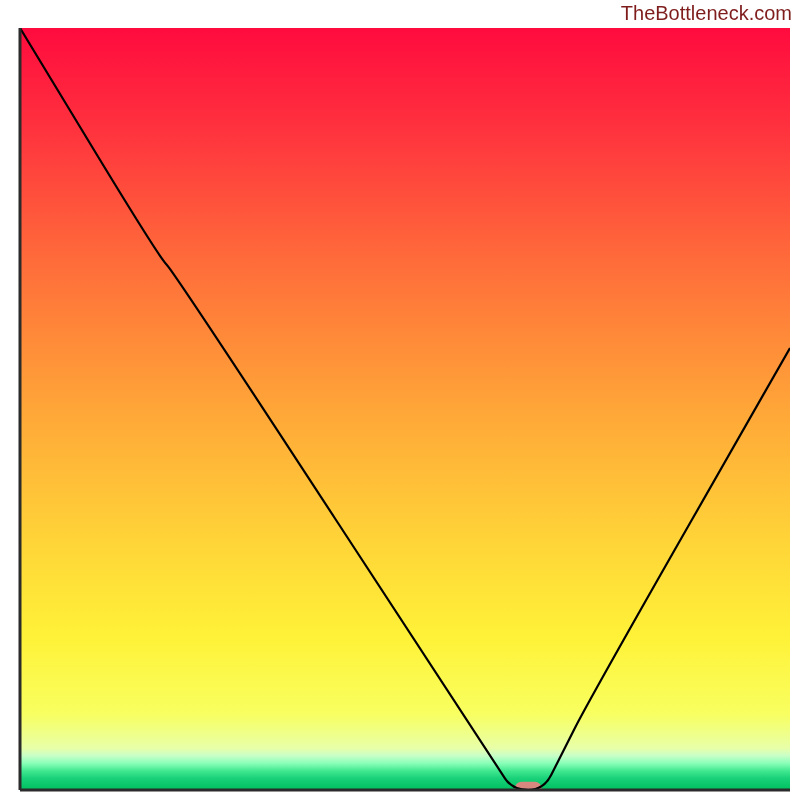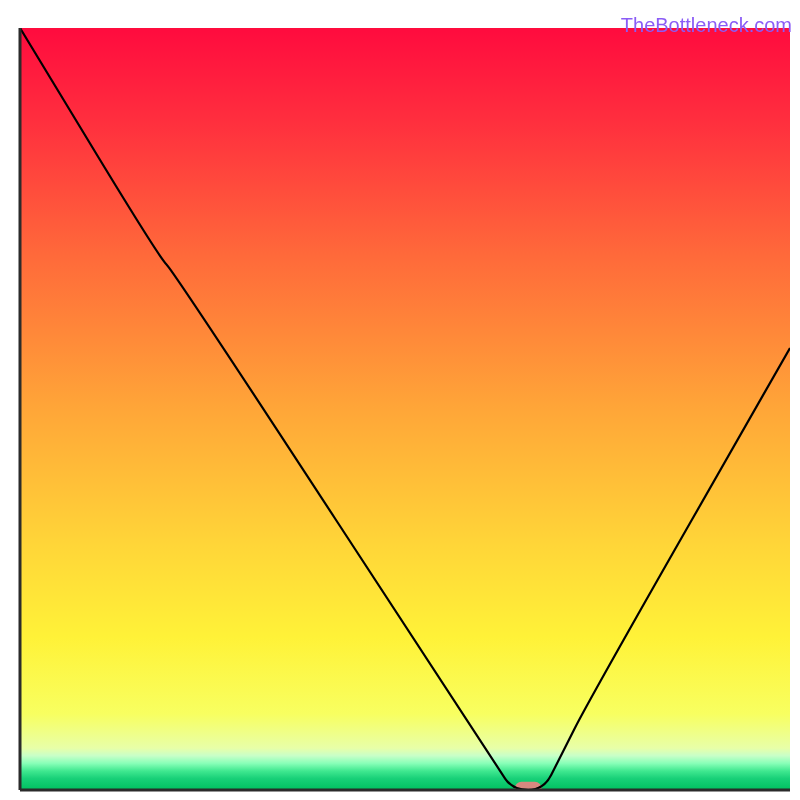--- a/index.html
+++ b/index.html
@@ -14,24 +14,23 @@
   .container {
     position: relative;
     width: 800px;
     height: 800px;
   }
   .attribution {
     position: absolute;
     top: 2px;
     right: 8px;
     font-size: 20px;
-    color: #8b5cf6;
+    color: #7f1d1d;
     font-weight: 500;
     z-index: 10;
-    margin-top: 12px;
   }
   svg.chart {
     position: absolute;
     top: 0;
     left: 0;
     width: 800px;
     height: 800px;
   }
 </style>
 </head>

